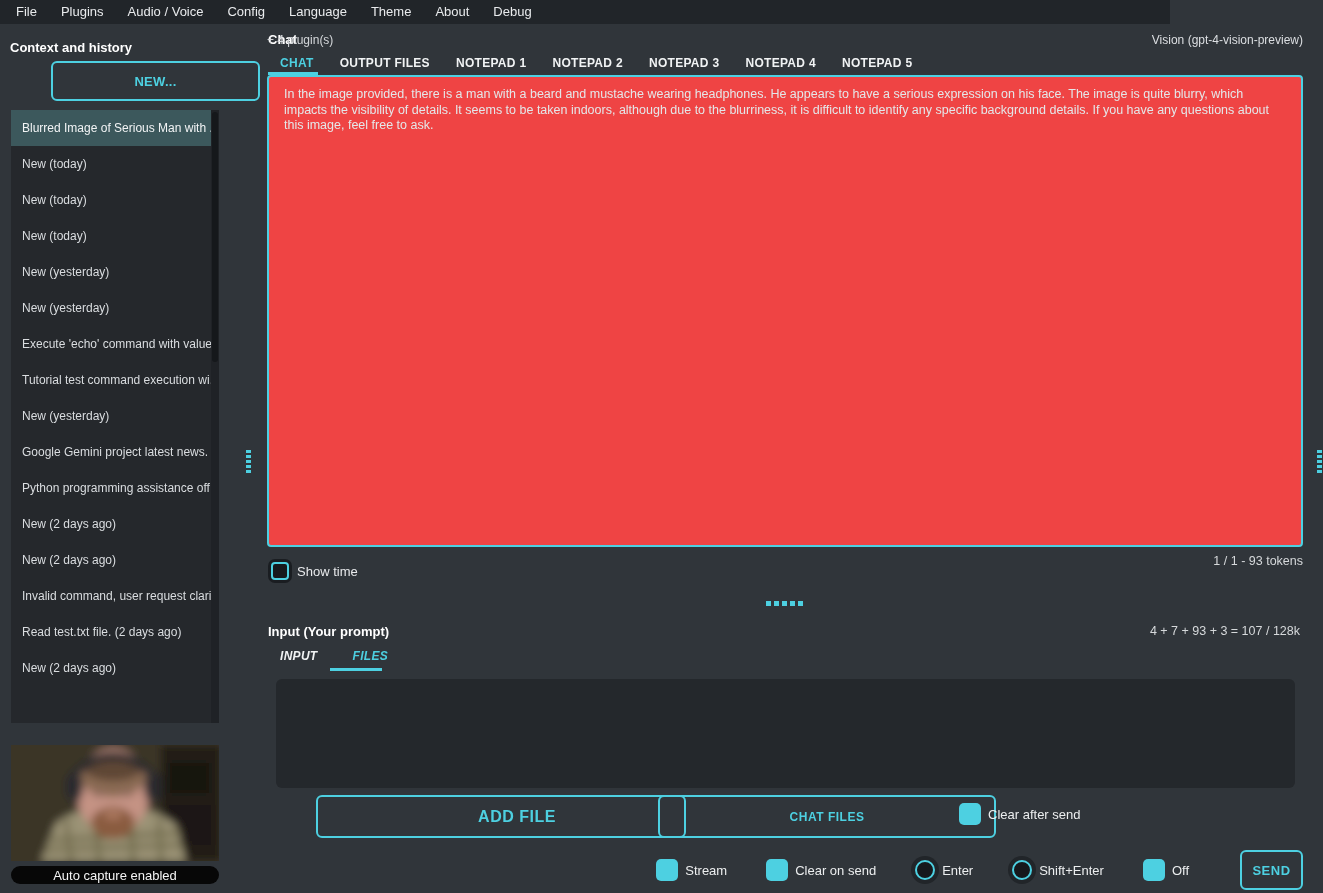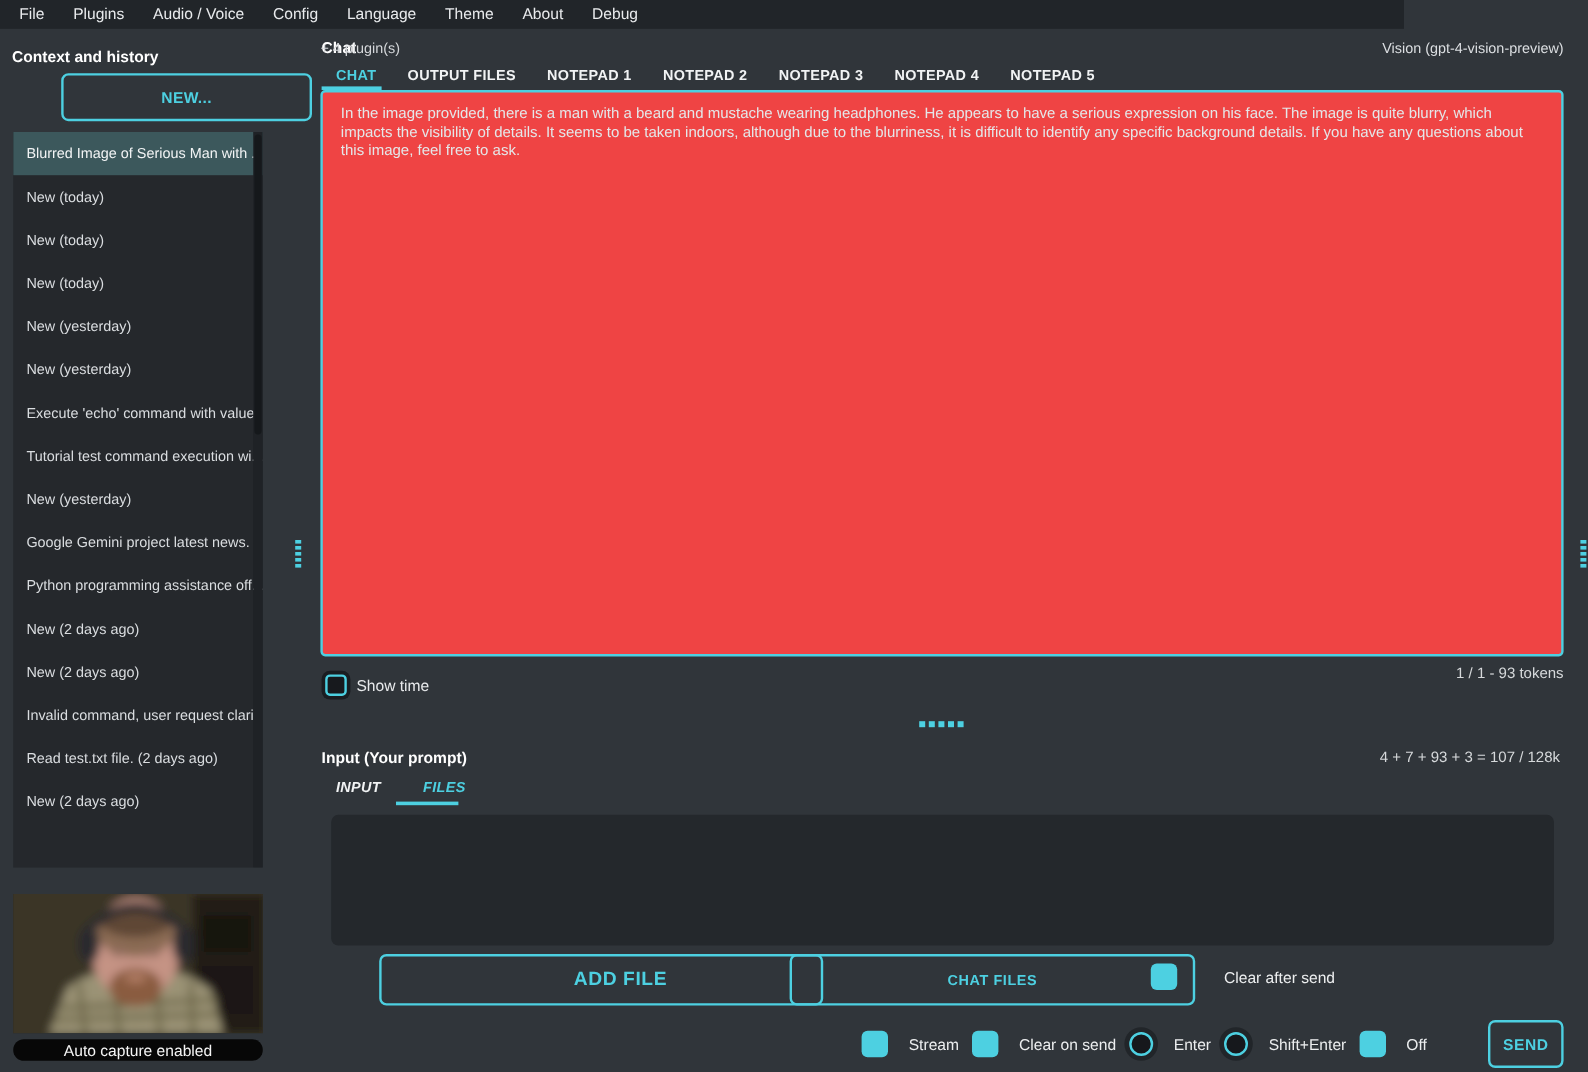--- a/index.html
+++ b/index.html
@@ -94,27 +94,27 @@
   .showtime-label{left:297px;top:564px;color:#e8eaec;font-size:13px;}
   .chat-tokens{right:20px;top:554px;color:#d6d9db;font-size:12.5px;}
 
   
   .input-title{left:268px;top:624px;color:#ffffff;font-size:13px;font-weight:bold;}
   .input-tokens{right:23px;top:624px;color:#d6d9db;font-size:12.5px;}
   .files-panel{left:276px;top:679px;width:1019px;height:109px;background:#24282c;border-radius:6px;}
   .add-file-btn{left:276px;top:795px;width:334px;height:39px;letter-spacing:.5px;font-size:16px;padding-left:32px;}
   .clear-files-btn{left:618px;top:795px;width:334px;height:39px;letter-spacing:.5px;font-size:12px;}
   .clear-after-cb{left:959px;top:803px;}
-  .clear-after-label{left:988px;top:807px;color:#eceeef;font-size:13px;margin-left:32px;}
+  .clear-after-label{left:988px;top:807px;color:#eceeef;font-size:13px;}
 
   
   .bottom-bar{
     right:20px;top:851px;height:38px;display:flex;align-items:center;gap:11px;
   }
-  .opt{display:flex;align-items:center;gap:17px;}
+  .opt{display:flex;align-items:center;gap:7px;margin-left:28px;}
   .opt-label{color:#eceeef;font-size:13px;white-space:nowrap;}
   .send-btn{width:59px;height:36px;font-size:13px;letter-spacing:.5px;}
 </style>
 </head>
 <body>
 
 <div class="abs menubar">
   <span class="menu-item">File</span>
   <span class="menu-item">Plugins</span>
   <span class="menu-item">Audio / Voice</span>

